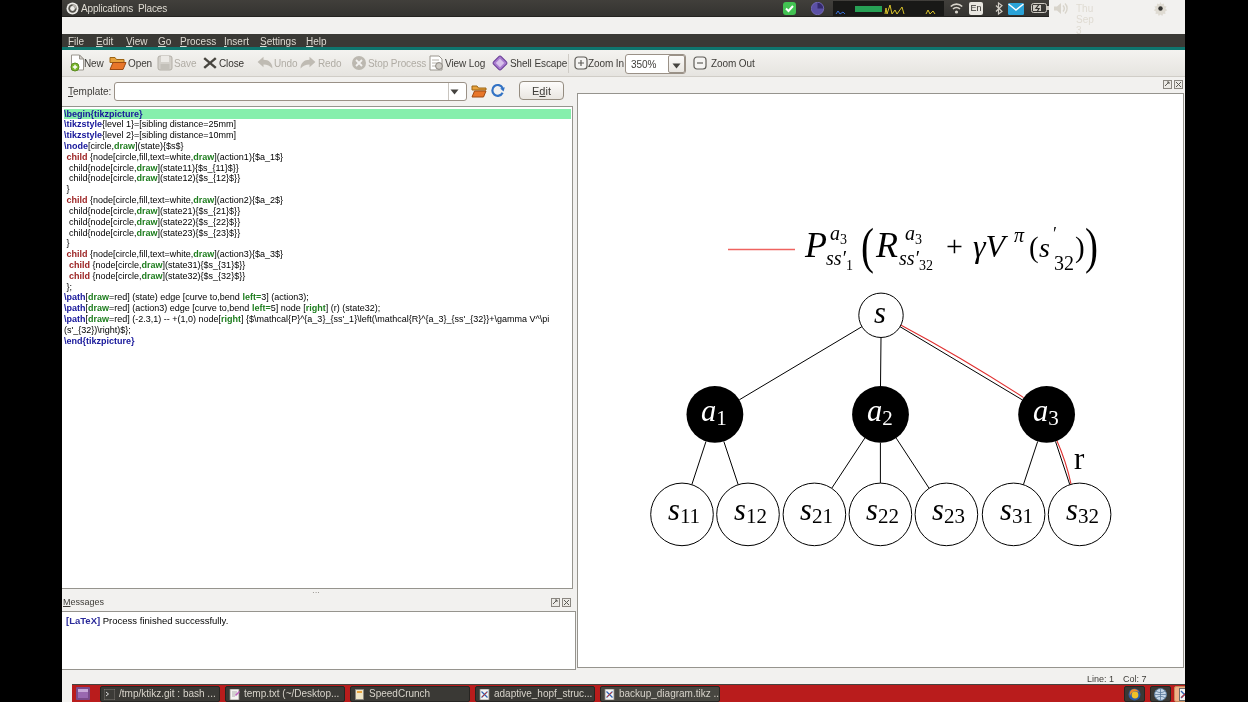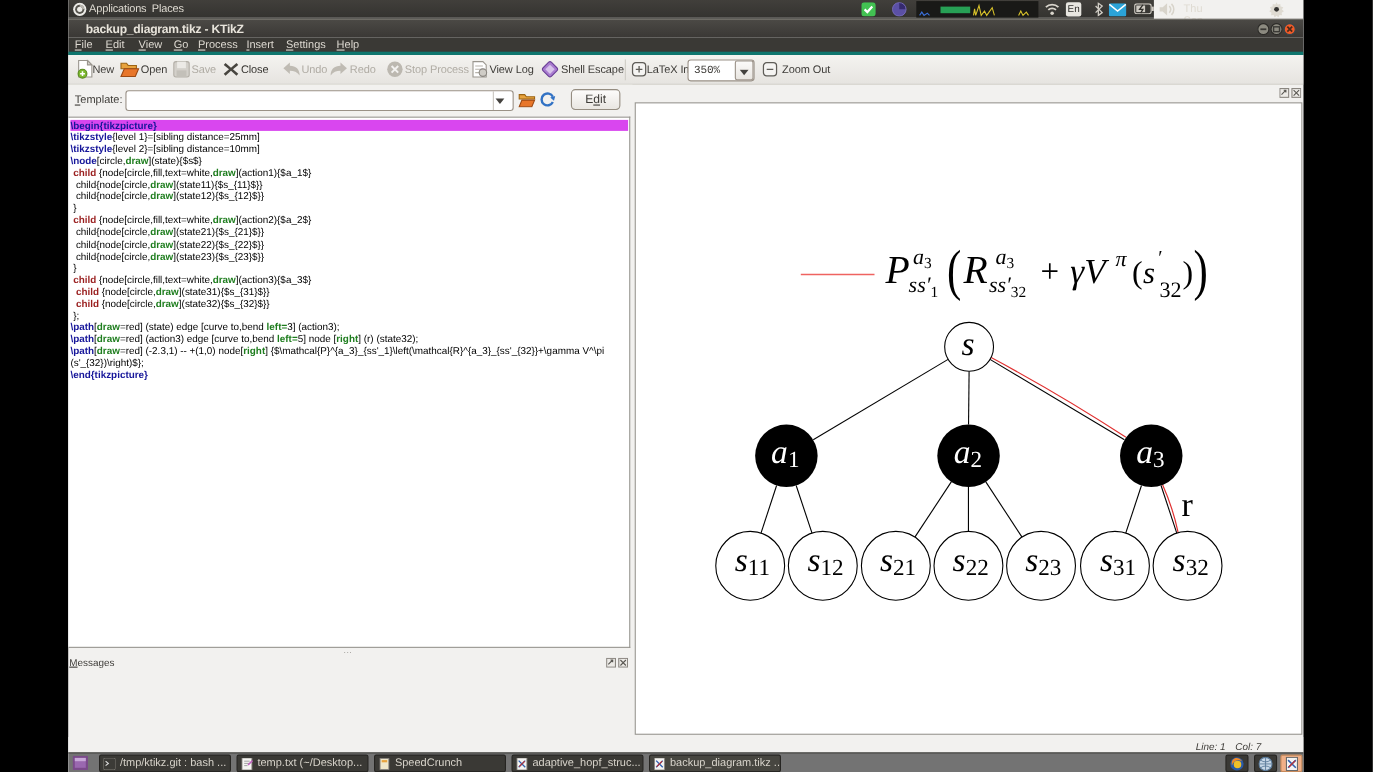--- a/index.html
+++ b/index.html
@@ -31,40 +31,40 @@
 
 #temprow{position:absolute;left:0;top:77px;width:513px;height:29px;background:#f2f1ef;}
 .combo{position:absolute;background:#fff;border:1px solid #9a9187;border-radius:3px;}
 .btn{position:absolute;background:linear-gradient(#fdfcfb,#e9e6e1);border:1px solid #958d81;border-radius:4px;
   font-size:11px;color:#3e3c38;text-align:center;}
 
 
 #editor{position:absolute;left:0;top:106px;width:511px;height:483px;background:#fff;
   border:1px solid #96948e;border-left:none;}
 #code{position:absolute;left:2px;top:1.6px;font-size:9px;line-height:10.82px;white-space:pre;color:#000;}
-#code .hl{background:#d946ef;display:inline-block;width:507px;}
+#code .hl{background:#86efac;display:inline-block;width:507px;}
 .kN{color:#16169a;font-weight:bold;}
 .kC{color:#9a1f1f;font-weight:bold;}
 .kG{color:#1e7d1e;font-weight:bold;}
 
 
 #msglbl{position:absolute;left:1px;top:597px;font-size:9px;color:#3e3c38;}
 #msgbox{position:absolute;left:0;top:611px;width:514px;height:59px;background:#fff;border:1px solid #96948e;border-left:none;}
 #msgbox .m{position:absolute;left:4px;top:3px;font-size:9.5px;color:#000;}
 #msgbox .m b{color:#2a2a9a;}
 
 
 #prevlbl{position:absolute;left:517px;top:97px;font-size:9px;color:#3e3c38;text-decoration:underline;}
 #preview{position:absolute;left:515px;top:93px;width:607px;height:575px;background:#fff;border:1px solid #96948e;}
 
 
-#statusbar{position:absolute;left:0;top:670px;width:1123px;height:14px;background:#f2f1ef;font-size:9px;color:#3e3c38;font-style:italic;}
-
-
-#taskbar{position:absolute;left:0;top:684px;width:1123px;height:18px;background:#737373;border-top:1px solid #454440;}
+#statusbar{position:absolute;left:0;top:670px;width:1123px;height:14px;background:#f2f1ef;font-size:9px;color:#3e3c38;}
+
+
+#taskbar{position:absolute;left:10px;top:684px;width:1123px;height:18px;background:#b91c1c;border-top:1px solid #454440;}
 .tbtn{position:absolute;top:1px;height:16px;background:#3a3935;border:1px solid #262522;border-radius:2px;
   color:#d7d3ca;font-size:10px;overflow:hidden;white-space:nowrap;}
 .tbtn .ic{position:absolute;left:3px;top:2px;width:11px;height:11px;}
 .tbtn .tx{position:absolute;left:18px;top:1px;}
 </style></head>
 <body>
 <div id="screen">
 
   <div id="topbar">
     <svg class="abs" style="left:4px;top:2px" width="13" height="13" viewBox="0 0 13 13">
@@ -115,31 +115,20 @@
         <path d="M0 4.5h3l4-3.5v11l-4-3.5H0z" fill="#d8d4cb"></path>
         <path d="M9 3.5a4.5 4.5 0 0 1 0 6M11 1.5a7 7 0 0 1 0 10" stroke="#d8d4cb" stroke-width="1.4" fill="none"></path>
       </svg>
     <span class="txt" style="left:1014px;font-size:10px;top:3px">Thu Sep 3 17:58</span>
     <svg class="abs" style="left:1091px;top:1px" width="15" height="15" viewBox="0 0 15 15">
         <path d="M7.5 1l1 2.2 2.4-.6.3 2.4 2.4.5-1.2 2.1 1.8 1.7-2.1 1.2.4 2.4-2.4-.2-.8 2.3-1.8-1.6-1.8 1.6-.8-2.3-2.4.2.4-2.4-2.1-1.2 1.8-1.7-1.2-2.1 2.4-.5.3-2.4 2.4.6z" fill="#dfdbd2"></path>
         <circle cx="7.5" cy="7.5" r="2.2" fill="#343330"></circle>
       </svg>
   </div>
 
-  <div id="titlebar">
-    <div class="t">backup_diagram.tikz - KTikZ</div>
-    <svg class="abs" style="left:1081px;top:3px" width="36" height="11" viewBox="0 0 36 11">
-      <circle cx="5.5" cy="5.5" r="5" fill="#8c8a80" stroke="#2c2b28"></circle>
-        <rect x="2.8" y="4.8" width="5.4" height="1.6" fill="#3a3935"></rect>
-      <circle cx="17.5" cy="5.5" r="5" fill="#8c8a80" stroke="#2c2b28"></circle>
-        <rect x="14.8" y="3.4" width="5.4" height="4.4" fill="none" stroke="#3a3935" stroke-width="1.3"></rect>
-      <circle cx="29.5" cy="5.5" r="5" fill="#f25b28" stroke="#38464c"></circle>
-        <path d="M27.3 3.3l4.4 4.4M31.7 3.3l-4.4 4.4" stroke="#4c2a1a" stroke-width="1.6"></path>
-    </svg>
-  </div>
 
   <div id="menubar">
     <span style="left:6px"><u>F</u>ile</span>
     <span style="left:34px"><u>E</u>dit</span>
     <span style="left:64px"><u>V</u>iew</span>
     <span style="left:96px"><u>G</u>o</span>
     <span style="left:118px"><u>P</u>rocess</span>
     <span style="left:162px"><u>I</u>nsert</span>
     <span style="left:198px"><u>S</u>ettings</span>
     <span style="left:244px"><u>H</u>elp</span>
@@ -190,23 +179,23 @@
     <svg class="abs" style="left:430px;top:5px" width="16" height="16" viewBox="0 0 16 16">
       <rect x="2.6" y="2.6" width="10.8" height="10.8" rx="2" transform="rotate(45 8 8)" fill="#a97cd0" stroke="#6a3f96"></rect>
       <rect x="5" y="5" width="6" height="6" transform="rotate(45 8 8)" fill="#d7c2ea"></rect>
     </svg>
     <span class="lbl" style="left:448px">Shell Escape</span>
     <div class="abs" style="left:506px;top:4px;width:1px;height:19px;background:#cfccc6"></div>
     <svg class="abs" style="left:512px;top:6px" width="14" height="14" viewBox="0 0 14 14">
       <rect x="1" y="1" width="12" height="12" rx="3" fill="#f5f4f2" stroke="#5f5d58" stroke-width="1.2"></rect>
       <path d="M7 4v6M4 7h6" stroke="#5f5d58" stroke-width="1.2"></path>
     </svg>
-    <span class="lbl" style="left:526px">LaTeX In</span>
+    <span class="lbl" style="left:526px">Zoom In</span>
     <div class="combo" style="left:563px;top:4px;width:61px;height:20px;"></div>
-    <span class="lbl" style="left:569px;top:9px;font-family:Liberation Mono, monospace;">350%</span>
+    <span class="lbl" style="left:569px;top:9px;">350%</span>
     <div class="abs" style="left:606px;top:5px;width:17px;height:18px;background:linear-gradient(#fbfaf9,#e9e6e1);border:1px solid #9a9187;border-radius:2px;"></div>
     <svg class="abs" style="left:610px;top:13px" width="9" height="6" viewBox="0 0 9 6">
         <path d="M0.5 0.5h8L4.5 5.5z" fill="#44423e"></path>
       </svg>
     <svg class="abs" style="left:631px;top:6px" width="14" height="14" viewBox="0 0 14 14">
       <rect x="1" y="1" width="12" height="12" rx="3" fill="#f5f4f2" stroke="#5f5d58" stroke-width="1.2"></rect>
       <path d="M4 7h6" stroke="#5f5d58" stroke-width="1.2"></path>
     </svg>
     <span class="lbl" style="left:649px">Zoom Out</span>
   </div>
@@ -256,20 +245,23 @@
 
   <div class="abs" style="left:250px;top:591px;width:12px;height:3px;color:#8a8680;font-size:8px;line-height:3px;">···</div>
 
   <div id="msglbl"><u>M</u>essages</div>
   <svg class="abs" style="left:489px;top:598px" width="20" height="9" viewBox="0 0 20 9">
     <rect x="0.5" y="0.5" width="8" height="8" fill="#eceae6" stroke="#8a8680"></rect>
       <path d="M2 6l4-4M4 2h2v2" stroke="#5a5853" fill="none"></path>
     <rect x="11.5" y="0.5" width="8" height="8" fill="#eceae6" stroke="#8a8680"></rect>
       <path d="M13 2l5 5M18 2l-5 5" stroke="#5a5853" fill="none"></path>
   </svg>
+  <div id="msgbox">
+      <div class="m"><b>[LaTeX]</b> Process finished successfully.</div>
+    </div>
 
   <div id="prevlbl"><u>P</u>review</div>
   <svg class="abs" style="left:1101px;top:80px" width="20" height="9" viewBox="0 0 20 9">
     <rect x="0.5" y="0.5" width="8" height="8" fill="#eceae6" stroke="#8a8680"></rect>
       <path d="M2 6l4-4M4 2h2v2" stroke="#5a5853" fill="none"></path>
     <rect x="11.5" y="0.5" width="8" height="8" fill="#eceae6" stroke="#8a8680"></rect>
       <path d="M13 2l5 5M18 2l-5 5" stroke="#5a5853" fill="none"></path>
   </svg>
   <div id="preview"></div>
 

